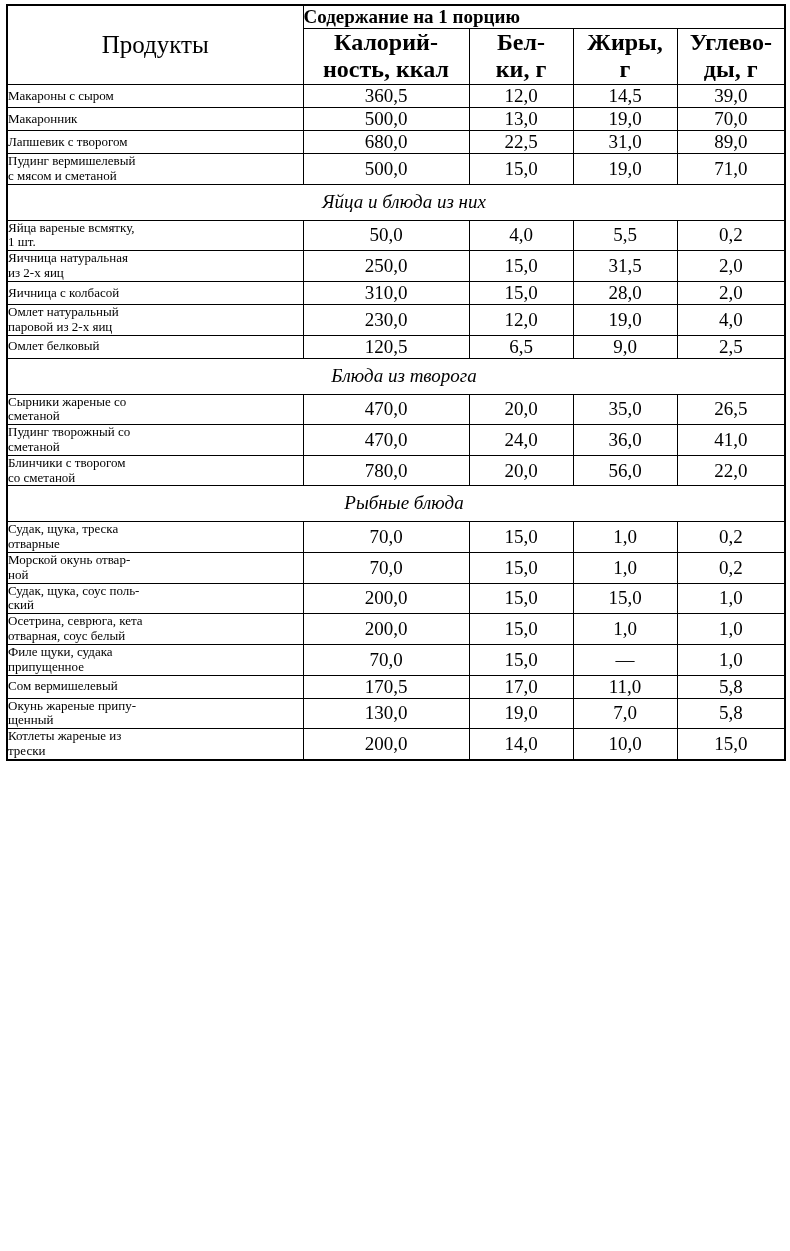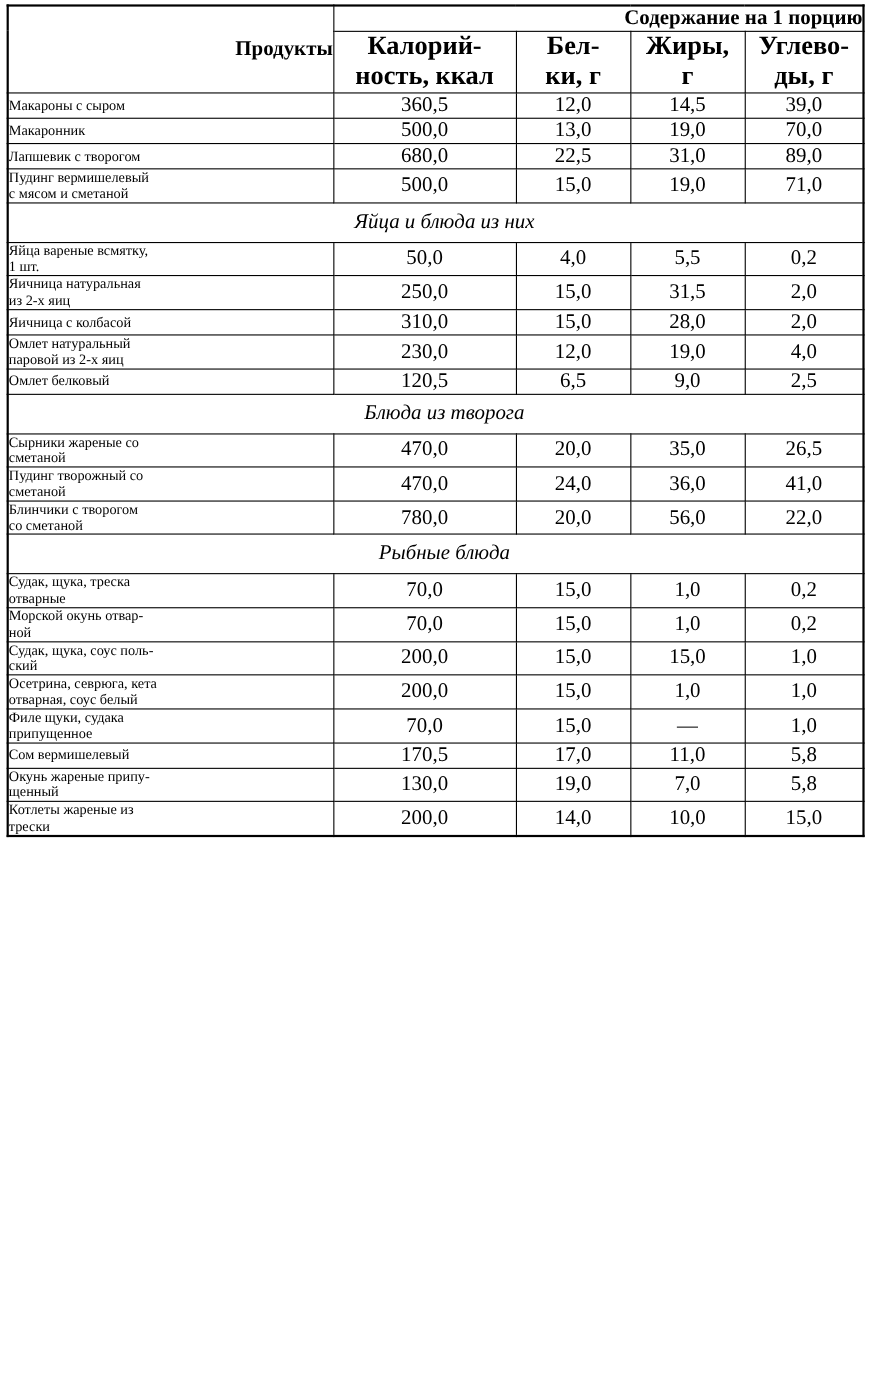--- a/index.html
+++ b/index.html
@@ -33,37 +33,37 @@
     vertical-align: middle;
   }
   
   col.c-name  { width: 296px; }
   col.c-kcal  { width: 166px; }
   col.c-prot  { width: 104px; }
   col.c-fat   { width: 104px; }
   col.c-carb  { width: 108px; }
 
   .hdr-main {
-    text-align: right;
+    text-align: left;
     font-weight: bold;
     font-size: 19px;
     line-height: 1.15;
     padding: 6px 4px;
   }
   .hdr-sub {
     text-align: center;
     font-weight: bold;
     font-size: 24px;
     line-height: 1.15;
     padding: 5px 3px;
   }
   .hdr-prod {
-    text-align: right;
-    font-weight: bold;
-    font-size: 19px;
+    text-align: center;
+    font-weight: normal;
+    font-size: 25px;
     padding: 4px;
   }
   td.name {
     font-size: 13px;
     line-height: 1.14;
     padding: 6px 6px 6px 7px;
     text-align: left;
   }
   td.num {
     font-size: 19px;

